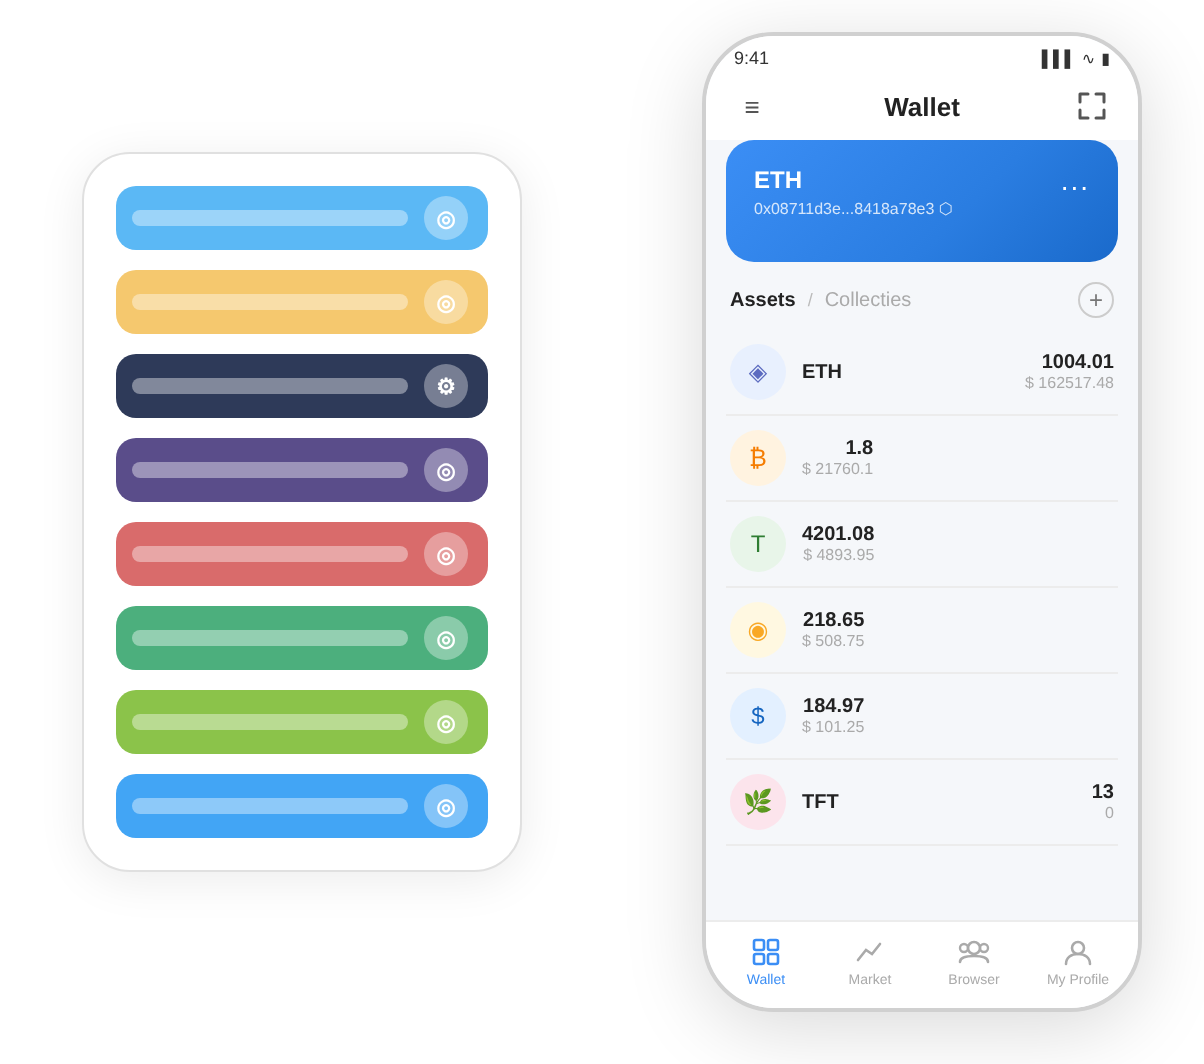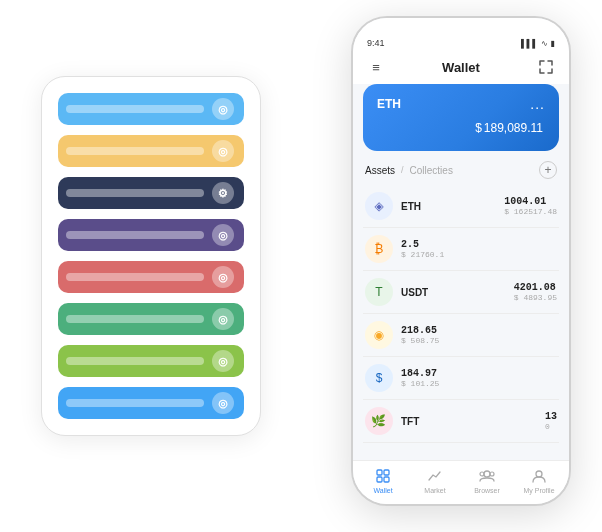--- a/index.html
+++ b/index.html
@@ -82,21 +82,21 @@
       border-radius: 36px;
       border: 2px solid #d0d0d0;
       box-shadow: 0 8px 40px rgba(0,0,0,0.15);
       overflow: hidden;
       display: flex;
       flex-direction: column;
     }
 
     .phone-notch-bar {
       background: #fff;
-      padding: 20px 14px 4px;
+      padding: 6px 14px 4px;
       display: flex;
       align-items: center;
       justify-content: space-between;
       font-size: 9px;
       color: #333;
     }
 
     .status-icons {
       display: flex;
       gap: 3px;
@@ -193,21 +193,21 @@
 
     .assets-tabs {
       display: flex;
       gap: 6px;
       align-items: center;
       font-size: 10px;
     }
 
     .assets-tab-active {
       color: #222;
-      font-weight: 400;
+      font-weight: 700;
     }
 
     .assets-tab-sep {
       color: #bbb;
       font-size: 9px;
     }
 
     .assets-tab-inactive {
       color: #aaa;
     }
@@ -255,21 +255,21 @@
     }
 
     .asset-name {
       font-size: 10px;
       font-weight: 600;
       color: #222;
       flex: 1;
     }
 
     .asset-amounts {
-      font-family: Liberation Mono, monospace;
+      text-align: right;
     }
 
     .asset-amount-main {
       font-size: 10px;
       font-weight: 600;
       color: #222;
     }
 
     .asset-amount-usd {
       font-size: 8px;
@@ -379,23 +379,21 @@
       </div>
     </div>
 
     <div class="phone-content">
 
       <div class="eth-card">
         <div class="eth-card-header">
           <span class="eth-card-title">ETH</span>
           <span class="eth-card-dots">...</span>
         </div>
-        <div class="eth-card-balance">
-          <span>$</span><span>189,089.11</span>
-        </div>
+        <div class="eth-card-address">0x08711d3e...8418a78e3  ⬡</div>
       </div>
 
       <div class="assets-bar">
         <div class="assets-tabs">
           <span class="assets-tab-active">Assets</span>
           <span class="assets-tab-sep">/</span>
           <span class="assets-tab-inactive">Collecties</span>
         </div>
         <div class="assets-add">+</div>
       </div>
@@ -406,27 +404,26 @@
             <div class="asset-icon" style="background: rgb(232, 240, 254); color: rgb(92, 107, 192); font-size: 12px;">◈</div>
             <div class="asset-name">ETH</div>
             <div class="asset-amounts">
               <div class="asset-amount-main">1004.01</div>
               <div class="asset-amount-usd">$ 162517.48</div>
             </div>
           </div>
           <div class="asset-row">
             <div class="asset-icon" style="background: rgb(255, 243, 224); color: rgb(245, 124, 0); font-size: 12px;">₿</div>
             <div class="asset-amounts">
-              <div class="asset-amount-main">2.5</div>
+              <div class="asset-amount-main">1.8</div>
               <div class="asset-amount-usd">$ 21760.1</div>
             </div>
           </div>
           <div class="asset-row">
             <div class="asset-icon" style="background: rgb(232, 245, 233); color: rgb(46, 125, 50); font-size: 12px;">T</div>
-            <div class="asset-name">USDT</div>
             <div class="asset-amounts">
               <div class="asset-amount-main">4201.08</div>
               <div class="asset-amount-usd">$ 4893.95</div>
             </div>
           </div>
           <div class="asset-row">
             <div class="asset-icon" style="background: rgb(255, 248, 225); color: rgb(249, 168, 37); font-size: 12px;">◉</div>
             <div class="asset-amounts">
               <div class="asset-amount-main">218.65</div>
               <div class="asset-amount-usd">$ 508.75</div>

